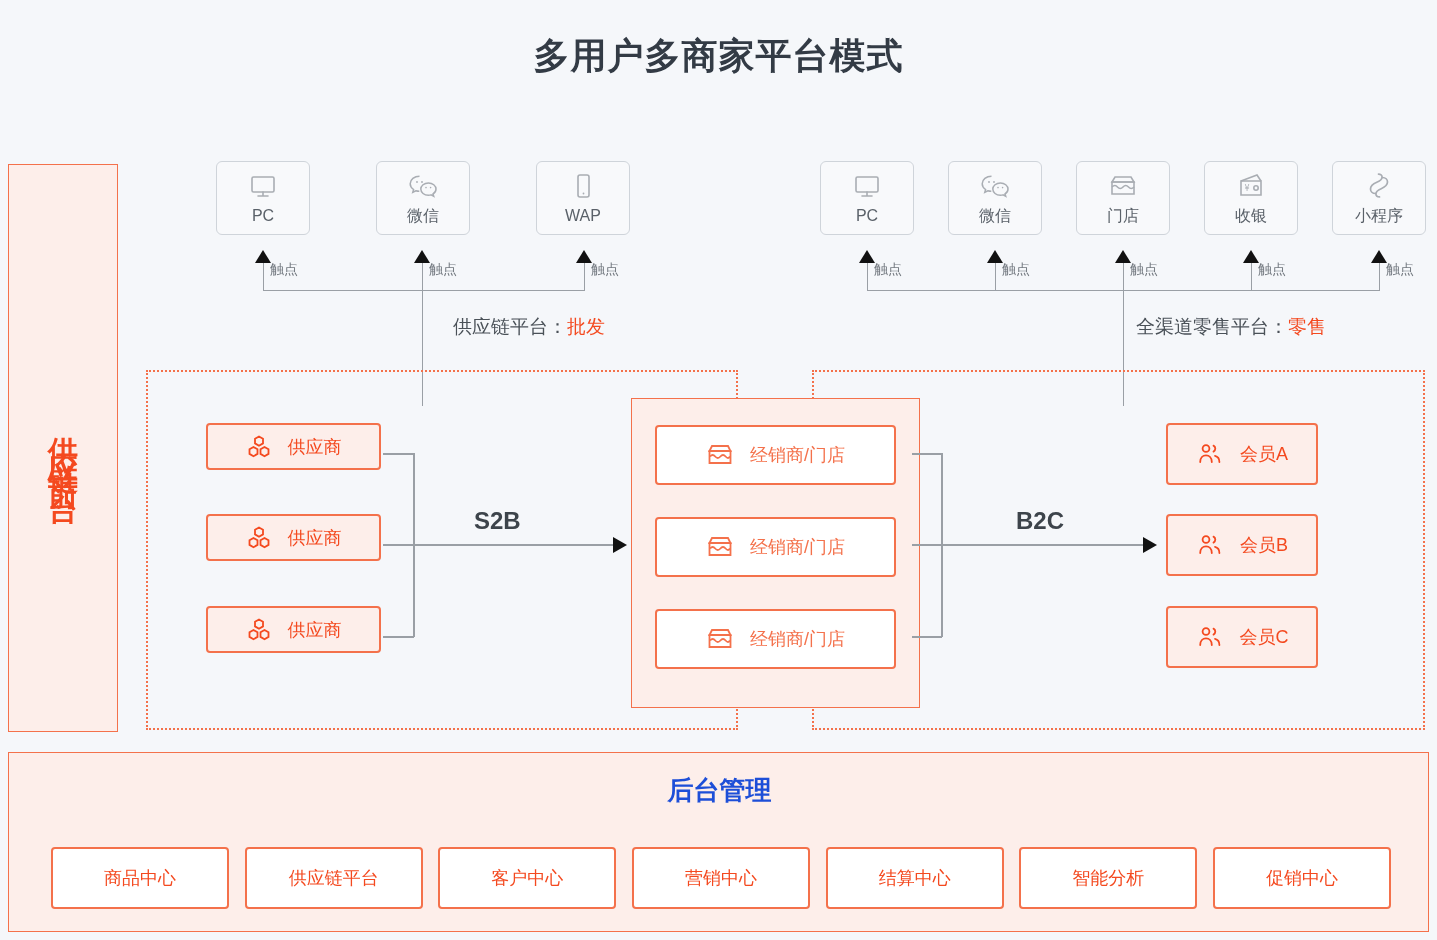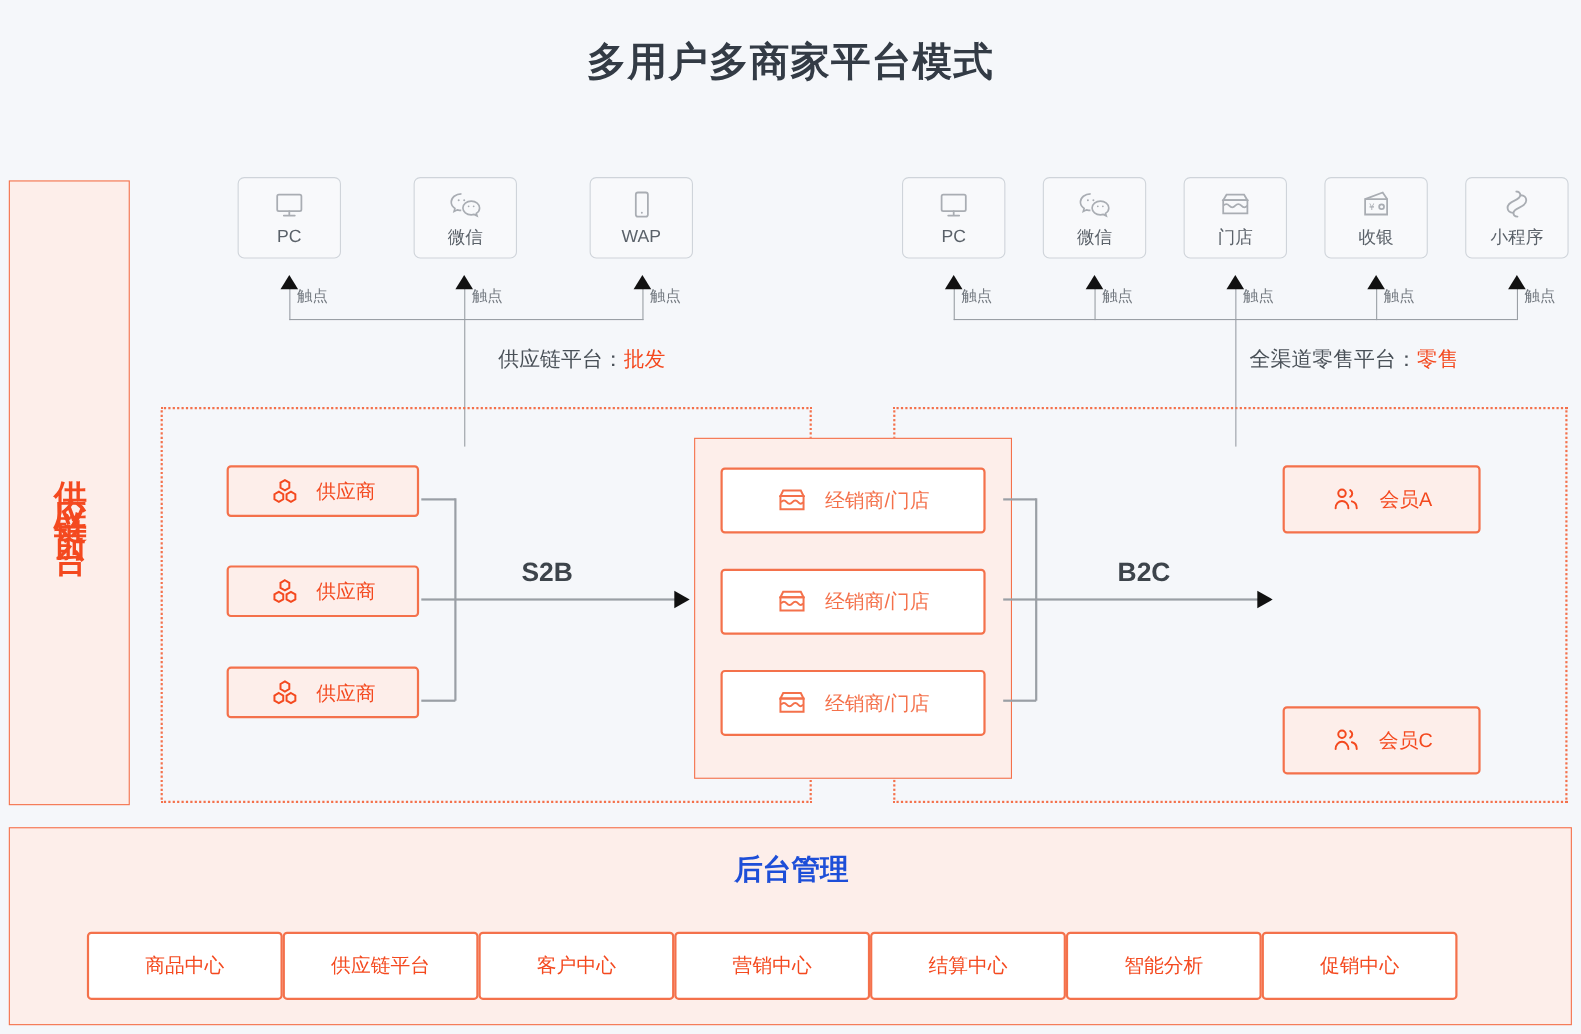--- a/index.html
+++ b/index.html
@@ -66,21 +66,21 @@
     box-sizing:border-box;border-radius:4px;
     display:flex;align-items:center;justify-content:center;gap:16px;
     font-size:18px;
   }
   .ebox .ic{display:flex;align-items:center;}
   .ebox.fill{background:#fdeeea;border:2px solid #f4714b;color:#f4491f;}
   .ebox.white{background:#ffffff;border:2px solid #f4714b;color:#f4714b;}
 
   .supplier{left:206px;width:175px;height:47px;}
   .dealer{left:655px;width:241px;height:60px;}
-  .member{left:1166px;width:180px;height:62px;}
+  .member{left:1166px;width:152px;height:62px;}
 
   
   .hline{background:#9a9fa5;height:1px;}
   .vline{background:#9a9fa5;width:1px;}
   .hline2{background:#9a9fa5;height:1.5px;}
   .vline2{background:#9a9fa5;width:1.5px;}
 
   .arrow-up{
     width:0;height:0;border-left:8px solid transparent;border-right:8px solid transparent;
     border-bottom:13px solid #111;
@@ -94,22 +94,22 @@
   
   #admin-panel{
     left:8px;top:752px;width:1421px;height:180px;
     background:#fdeeea;border:1.5px solid #f4714b;box-sizing:border-box;
   }
   #admin-title{
     left:0;top:20px;width:1421px;text-align:center;
     font-size:26px;font-weight:bold;color:#1d4ed8;
   }
   #admin-modules{
-    left:42px;top:94px;width:1246px;height:62px;
-    display:flex;justify-content:space-between;align-items:center;margin-left:28px;
+    left:42px;top:94px;width:1340px;height:62px;
+    display:flex;justify-content:space-between;align-items:center;
   }
   .module{
     width:178px;height:62px;background:#ffffff;border:2px solid #f4714b;
     border-radius:4px;box-sizing:border-box;
     display:flex;align-items:center;justify-content:center;
     font-size:18px;color:#f4491f;
   }
 </style>
 </head>
 <body>
@@ -340,21 +340,31 @@
   <div class="abs ebox fill member" style="top:423px;">
     <span class="ic">
       <svg width="28" height="24" viewBox="0 0 28 24" fill="none" stroke="#f4491f" stroke-width="1.8" stroke-linecap="round">
         <circle cx="10" cy="6.5" r="3.4"></circle>
         <path d="M4.2 20 c0 -4 2.6 -6.6 5.8 -6.6 s5.8 2.6 5.8 6.6"></path>
         <path d="M17.5 3.6 a3.4 3.4 0 0 1 0 6 M19 13.8 c2.6 .6 4.4 3.1 4.4 6.2"></path>
       </svg>
     </span>
     <span>会员A</span>
   </div>
-  <div class="abs ebox fill member" style="top:606px;margin-top:36px;">
+  <div class="abs ebox fill member" style="top:514px;">
+    <span class="ic">
+      <svg width="28" height="24" viewBox="0 0 28 24" fill="none" stroke="#f4491f" stroke-width="1.8" stroke-linecap="round">
+        <circle cx="10" cy="6.5" r="3.4"></circle>
+        <path d="M4.2 20 c0 -4 2.6 -6.6 5.8 -6.6 s5.8 2.6 5.8 6.6"></path>
+        <path d="M17.5 3.6 a3.4 3.4 0 0 1 0 6 M19 13.8 c2.6 .6 4.4 3.1 4.4 6.2"></path>
+      </svg>
+    </span>
+    <span>会员B</span>
+  </div>
+  <div class="abs ebox fill member" style="top:606px;">
     <span class="ic">
       <svg width="28" height="24" viewBox="0 0 28 24" fill="none" stroke="#f4491f" stroke-width="1.8" stroke-linecap="round">
         <circle cx="10" cy="6.5" r="3.4"></circle>
         <path d="M4.2 20 c0 -4 2.6 -6.6 5.8 -6.6 s5.8 2.6 5.8 6.6"></path>
         <path d="M17.5 3.6 a3.4 3.4 0 0 1 0 6 M19 13.8 c2.6 .6 4.4 3.1 4.4 6.2"></path>
       </svg>
     </span>
     <span>会员C</span>
   </div>
 

